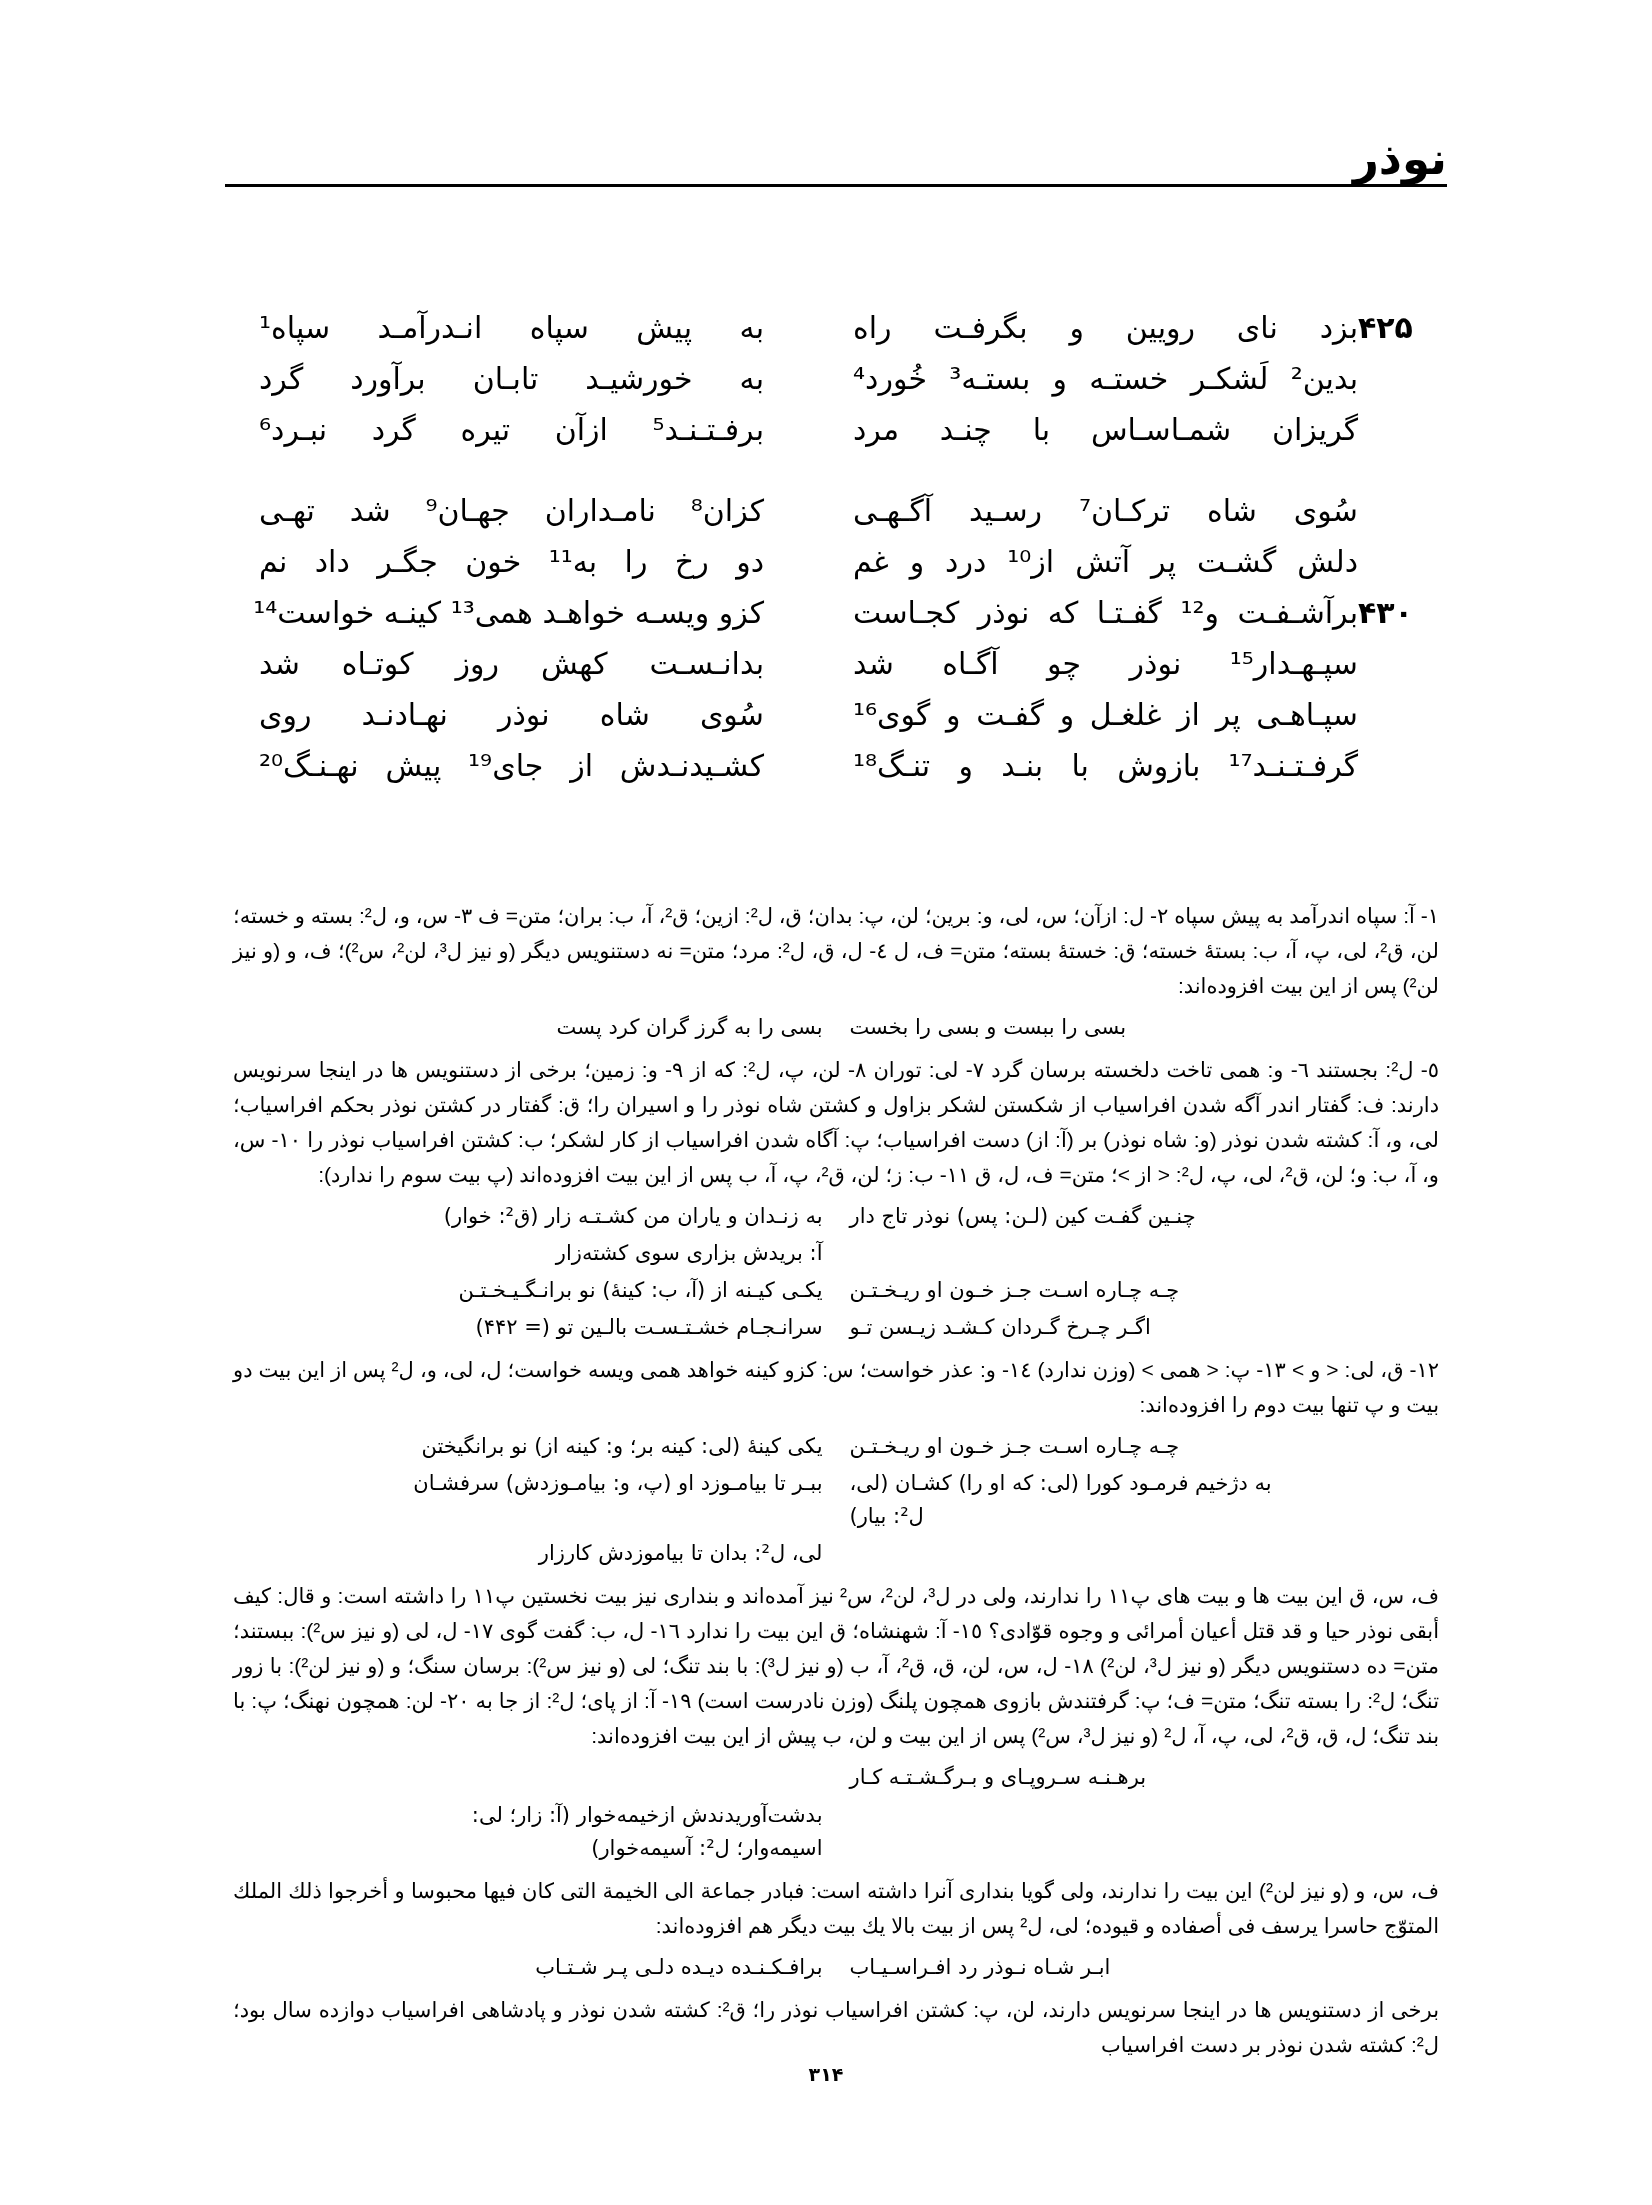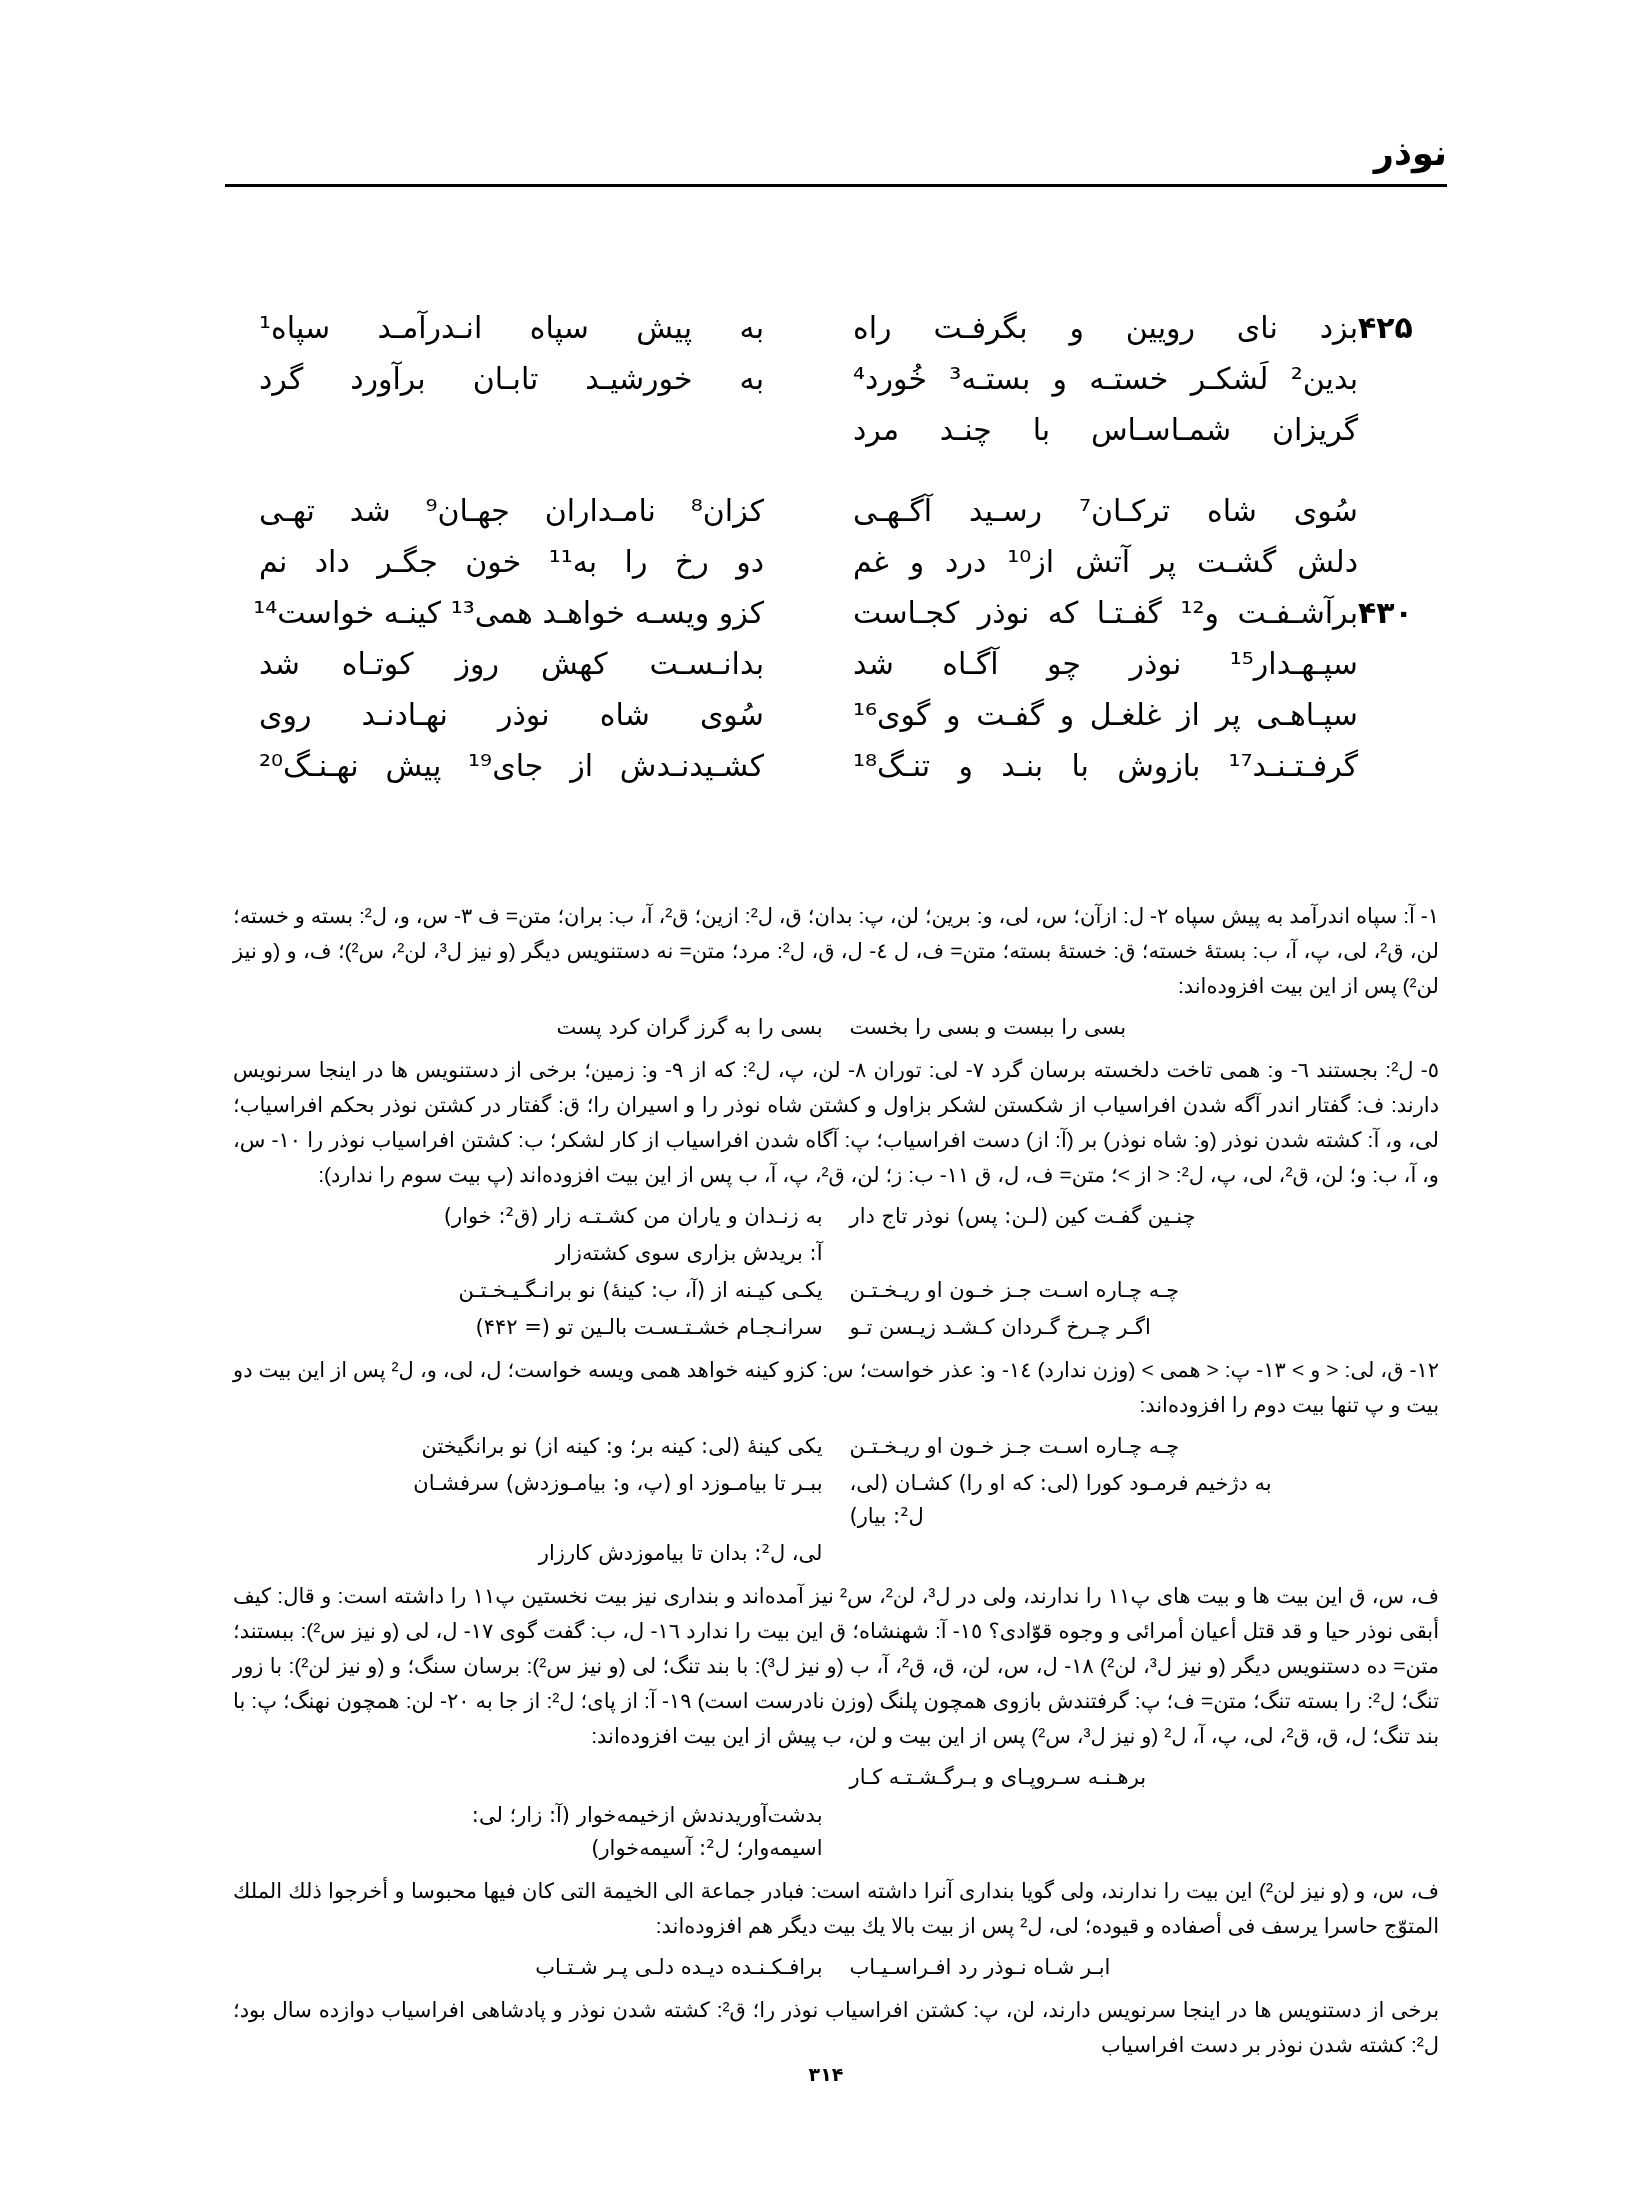--- a/index.html
+++ b/index.html
@@ -3,21 +3,21 @@
   <meta charset="utf-8">
   <style>
     html, body { margin: 0; padding: 0; background: #ffffff; }
     body {
       width: 1652px; height: 2205px; position: relative; overflow: hidden;
       font-family: "DejaVu Sans", sans-serif; color: #000;
       direction: rtl;
     }
     .page-title {
       position: absolute; right: 205px; top: 136px;
-      font-size: 35px; font-weight: bold; line-height: 1;
+      font-size: 45px; font-weight: bold; line-height: 1;
     }
     .header-rule {
       position: absolute; left: 225px; right: 205px; top: 184px;
       height: 2.7px; background: #000;
     }
     .poem {
       position: absolute; top: 310px; left: 327px; right: 205px;
     }
     .stanza { margin-bottom: 30px; }
     .bayt {
@@ -71,20 +71,21 @@
     <div class="bayt">
       <span class="verse-num"></span>
       <span class="misra misra-right">بدین² لَشکـر خستـه و بستـه³ خُورد⁴</span>
       <span class="gap"></span>
       <span class="misra misra-left">به خورشیـد تابـان برآورد گرد</span>
     </div>
     <div class="bayt">
       <span class="verse-num"></span>
       <span class="misra misra-right">گریزان شمـاسـاس با چنـد مرد</span>
       <span class="gap"></span>
+      <span class="misra misra-left">برفـتـنـد⁵ ازآن تیره گرد نبـرد⁶</span>
     </div>
   </div>
 
   <div class="stanza">
     <div class="bayt">
       <span class="verse-num"></span>
       <span class="misra misra-right">سُوی شاه ترکـان⁷ رسـید آگـهـی</span>
       <span class="gap"></span>
       <span class="misra misra-left">کزان⁸ نامـداران جهـان⁹ شد تهـی</span>
     </div>

